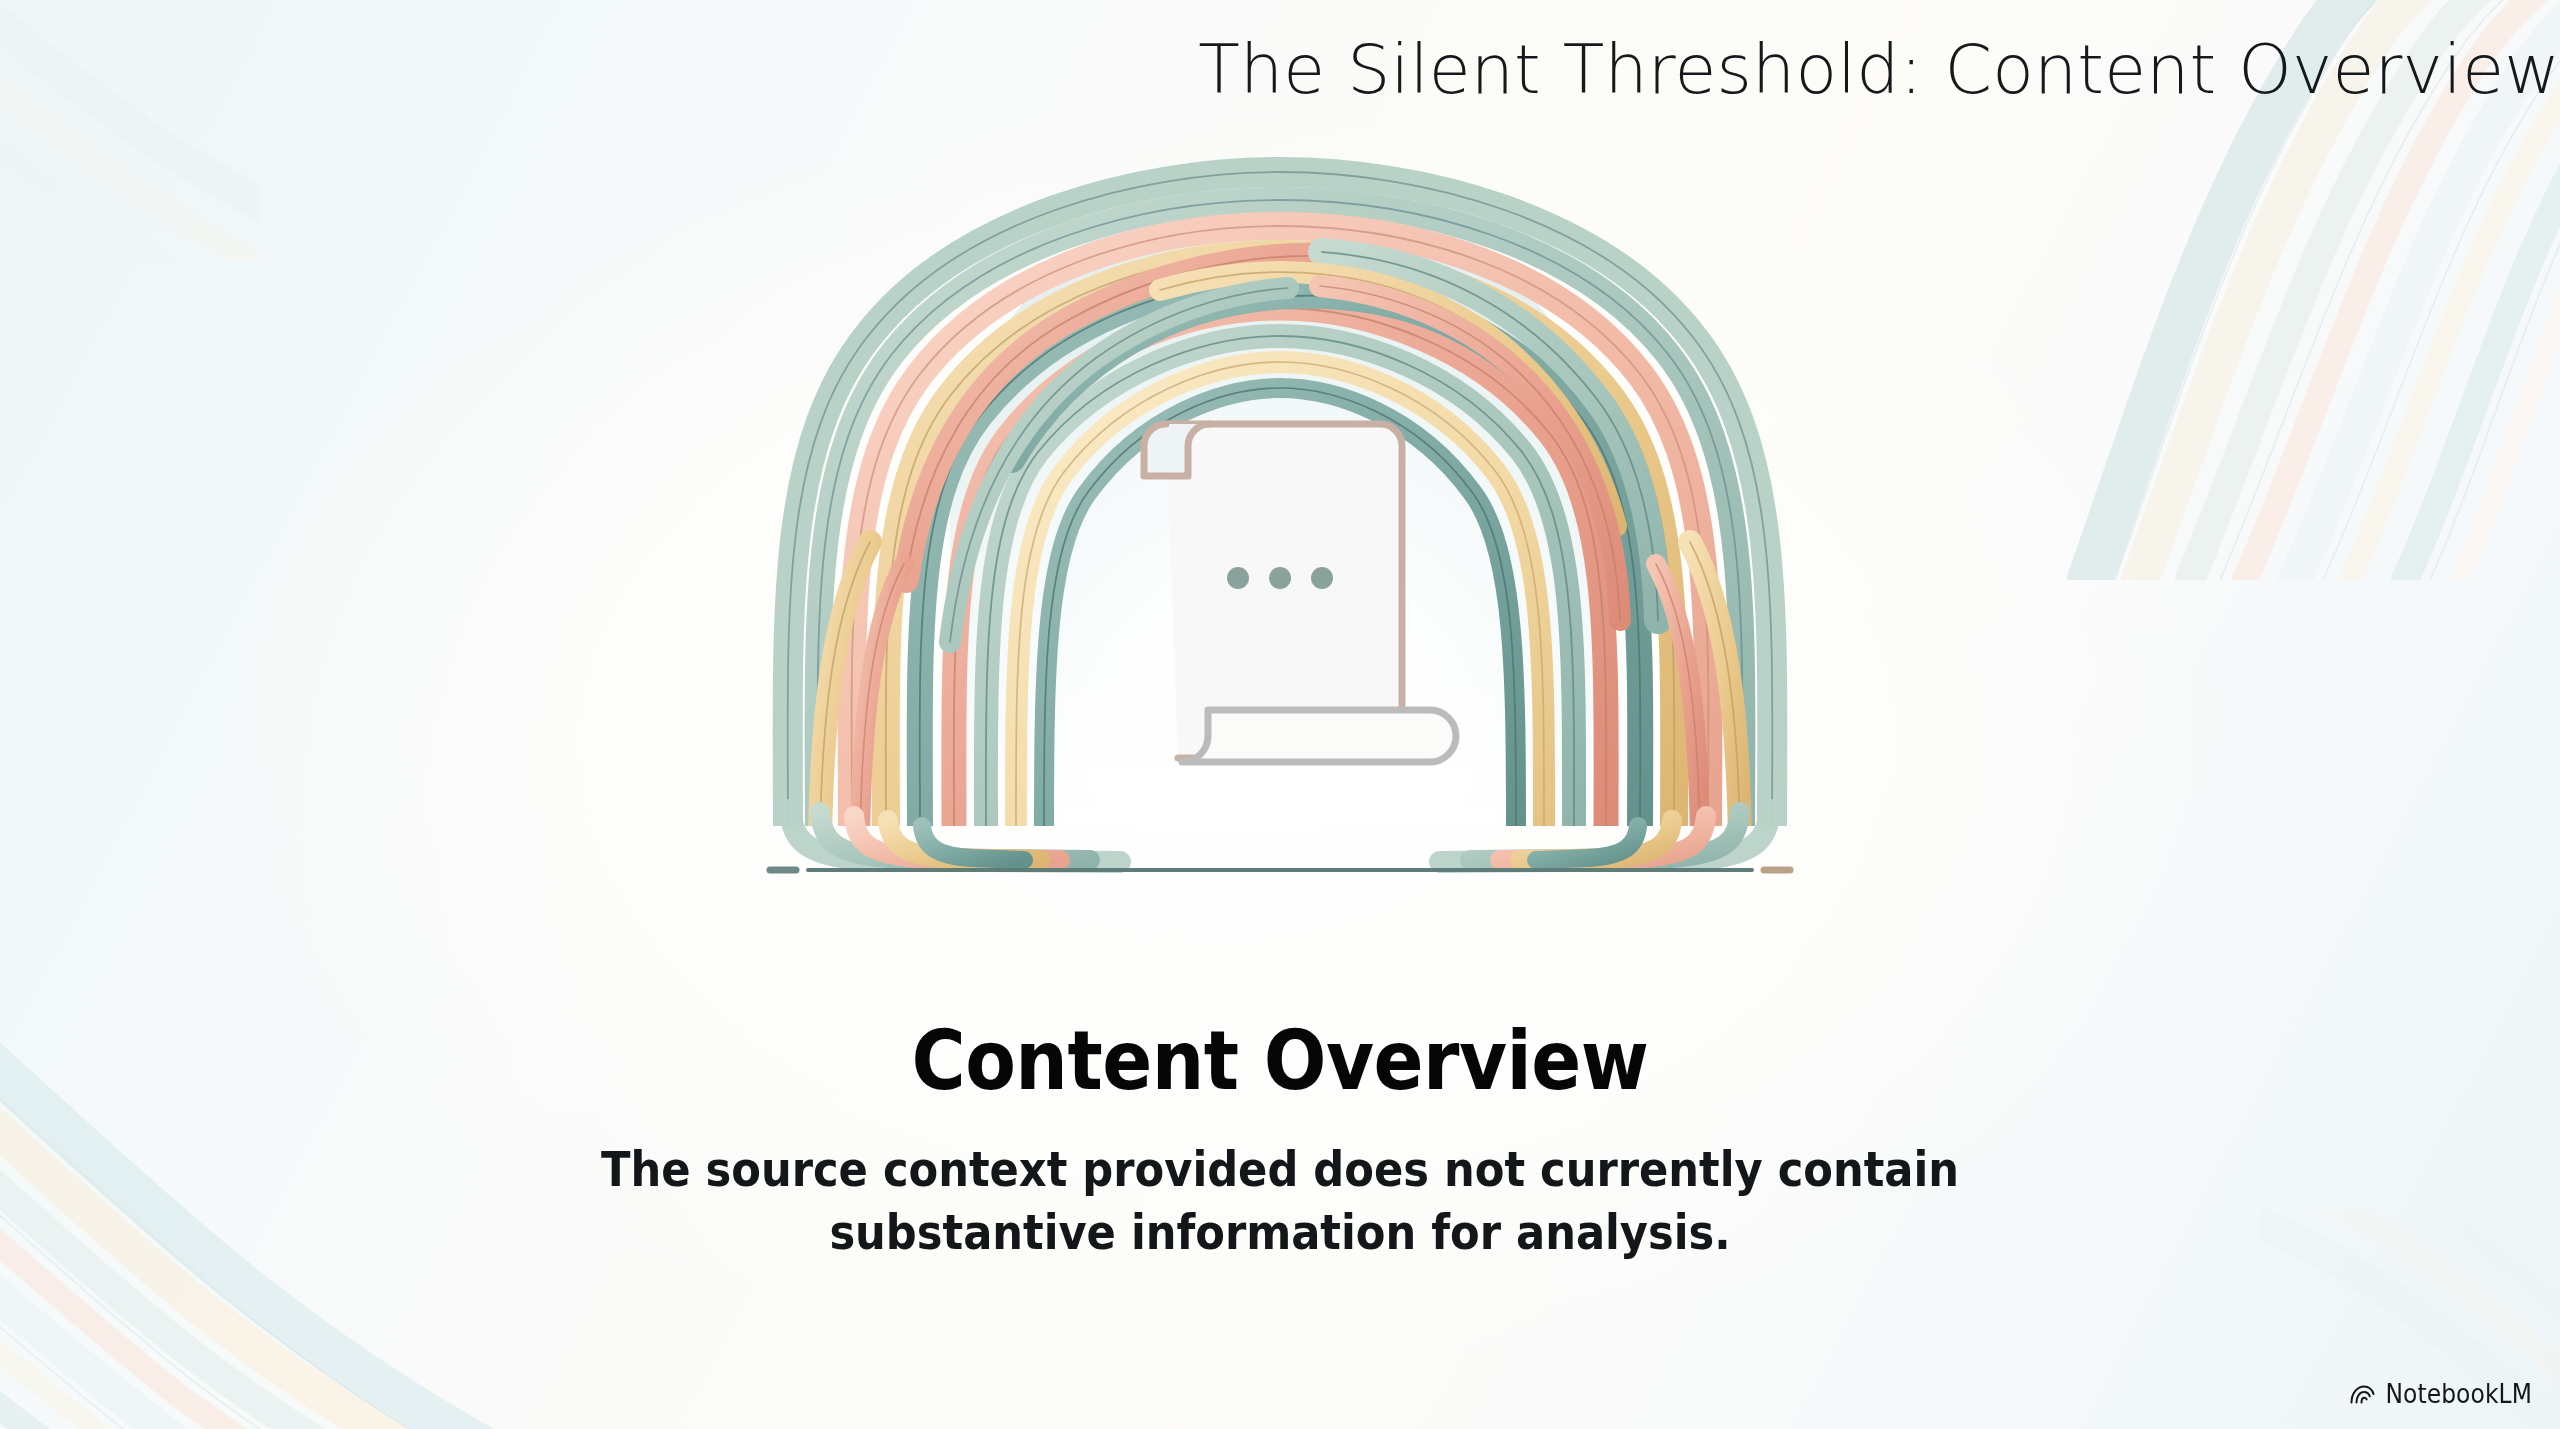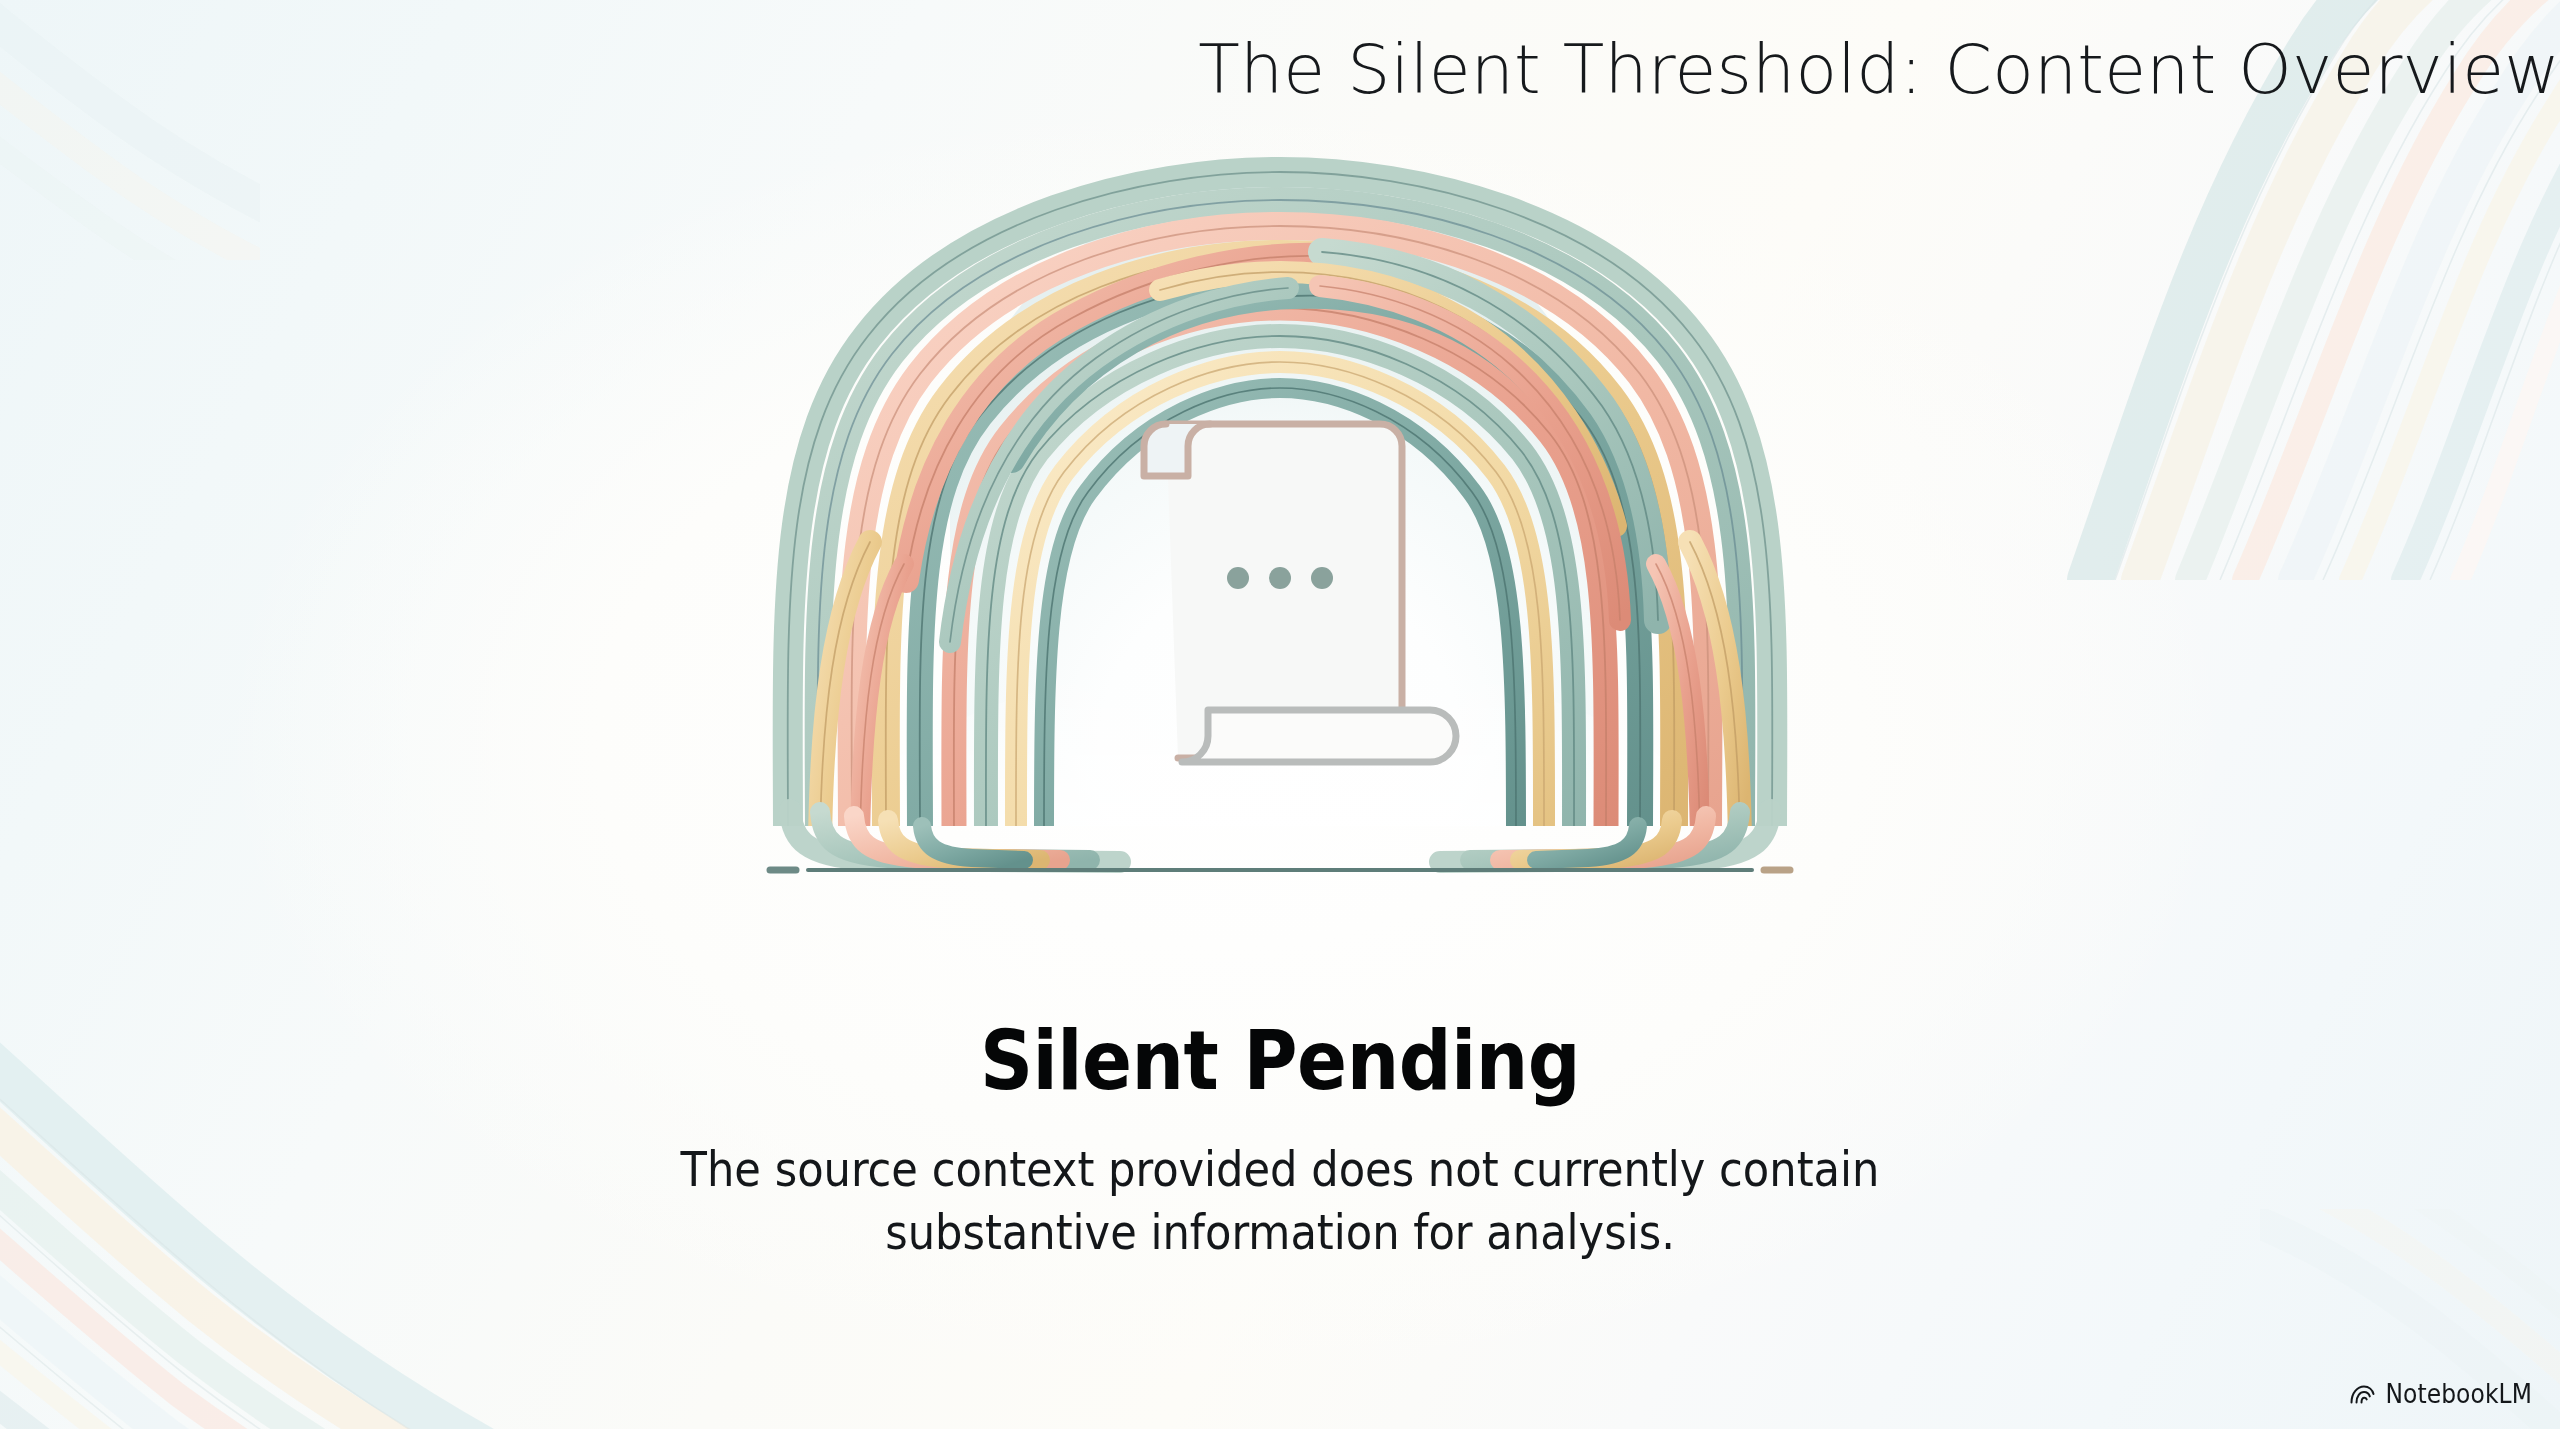--- a/index.html
+++ b/index.html
@@ -86,21 +86,21 @@
     color: #050607;
     font-family: "DejaVu Sans", sans-serif;
     font-stretch: condensed;
     margin: 0;
   }
   #status-description {
     margin: 36px auto 0;
     max-width: 1420px;
     font-size: 48px;
     line-height: 1.32;
-    font-weight: 400;
+    font-weight: 700;
     color: #14171a;
     font-family: "DejaVu Sans", sans-serif;
     font-stretch: condensed;
   }
 
   
   #watermark {
     position: absolute;
     right: 28px;
     bottom: 20px;
@@ -350,21 +350,21 @@
         <g>
           <circle cx="108" cy="178" r="11" fill="#8aa29c"></circle>
           <circle cx="150" cy="178" r="11" fill="#8aa29c"></circle>
           <circle cx="192" cy="178" r="11" fill="#8aa29c"></circle>
         </g>
       </g>
     </svg>
   </div>
 
   <div id="textblock">
-    <div id="status-heading">Silent Pending</div>
+    <div id="status-heading">Content Overview</div>
     <div id="status-description">The source context provided does not currently contain substantive information for analysis.</div>
   </div>
 
   <div id="watermark">
     <span>
       <svg id="notebooklm-logo-icon" width="27" height="27" viewBox="0 0 27 27">
         <g fill="none" stroke="#14171a" stroke-width="2" stroke-linecap="round">
           <path d="M2.5,21.5 C2.5,12 8.5,5.5 15,5.5 C20,5.5 23.5,9 24.5,13"></path>
           <path d="M7.5,21.5 C7.5,15 11,11 15,11 C18,11 20,13 20.8,15.4"></path>
           <path d="M12.5,21.5 C12.5,18.6 13.7,16.8 15.4,16.8 C16.5,16.8 17.3,17.5 17.7,18.4"></path>

